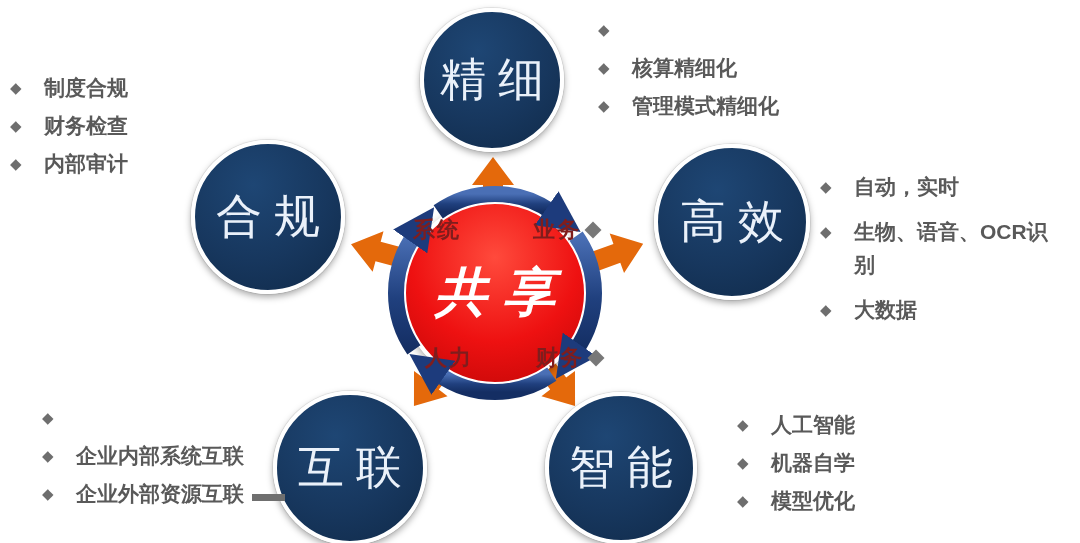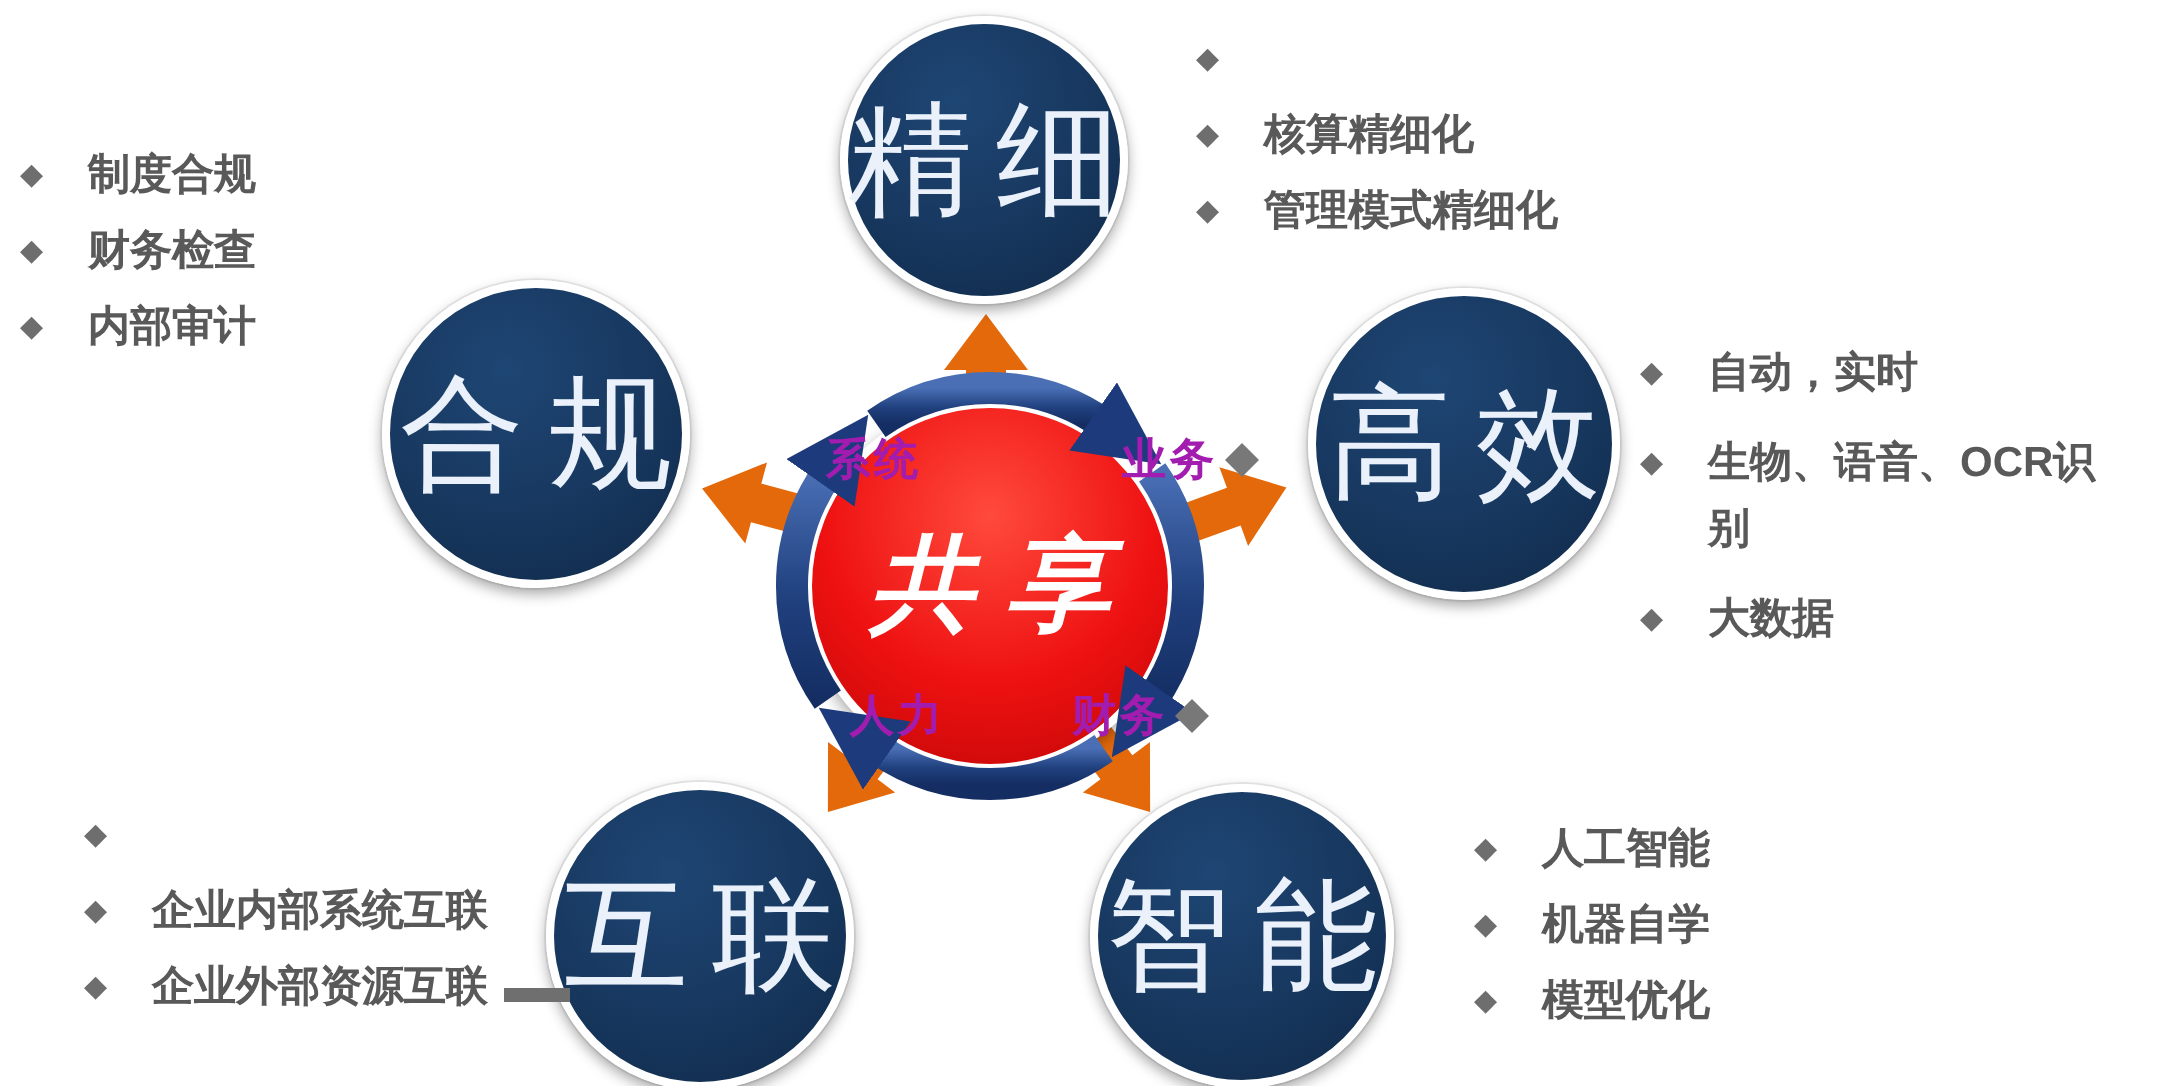--- a/index.html
+++ b/index.html
@@ -9,36 +9,36 @@
   }
   
   .node{
     position:absolute;border-radius:50%;box-sizing:border-box;
     background:radial-gradient(circle at 40% 28%, #1e4674 0%, #17375e 55%, #102a49 100%);
     border:4px solid #ffffff;
     box-shadow:0 3px 7px rgba(0,0,0,.35), 0 0 0 1px rgba(0,0,0,.07);
     display:flex;align-items:center;justify-content:center;
     color:#eaf1fa;z-index:4;
   }
-  .node-label{font-size:62px;letter-spacing:12px;padding-left:12px;white-space:nowrap;}
+  .node-label{font-size:46px;letter-spacing:12px;padding-left:12px;white-space:nowrap;}
   .hub{
     position:absolute;border-radius:50%;box-sizing:border-box;
     background:radial-gradient(circle at 50% 30%, #ff4a3c 0%, #ee1111 55%, #bf0606 100%);
     border:4px solid #ffffff;
     box-shadow:0 3px 8px rgba(0,0,0,.35);
     display:flex;align-items:center;justify-content:center;
     color:#ffffff;z-index:2;
   }
   .hub-label{font-size:52px;font-weight:bold;letter-spacing:16px;padding-left:16px;white-space:nowrap;}
   
   .svg-under{position:absolute;left:0;top:0;z-index:1;}
   .svg-over{position:absolute;left:0;top:0;z-index:3;}
   
   .quad{
-    position:absolute;z-index:5;font-size:22px;font-weight:bold;color:#a21caf;
+    position:absolute;z-index:5;font-size:22px;font-weight:bold;color:#7f1d1d;
     letter-spacing:2px;white-space:nowrap;display:flex;align-items:center;gap:6px;
   }
   .sparkle{
     display:inline-block;width:12px;height:12px;background:#787878;
     transform:rotate(45deg);
   }
   
   .bullets{position:absolute;z-index:6;}
   .bullet{display:flex;align-items:flex-start;margin-bottom:12px;}
   .diamond{
@@ -87,21 +87,21 @@
       <path d="M438.2 211.9 A99 99 0 0 1 551.8 211.9" marker-end="url(#bh)"></path>
       <path d="M576.1 236.2 A99 99 0 0 1 576.1 349.8" marker-end="url(#bh)"></path>
       <path d="M551.8 374.1 A99 99 0 0 1 438.2 374.1" marker-end="url(#bh)"></path>
       <path d="M413.9 349.8 A99 99 0 0 1 413.9 236.2" marker-end="url(#bh)"></path>
     </g>
   </svg>
 
   <div class="quad" style="left:413px;top:215px;">
     <span>系统</span>
   </div>
-  <div class="quad" style="left:561px;top:215px;text-align:right;">
+  <div class="quad" style="left:533px;top:215px;text-align:right;">
     <span>业务</span>
     <span class="sparkle"></span>
   </div>
   <div class="quad" style="left:425px;top:343px;">
     <span>人力</span>
   </div>
   <div class="quad" style="left:536px;top:343px;">
     <span>财务</span>
     <span class="sparkle"></span>
   </div>

